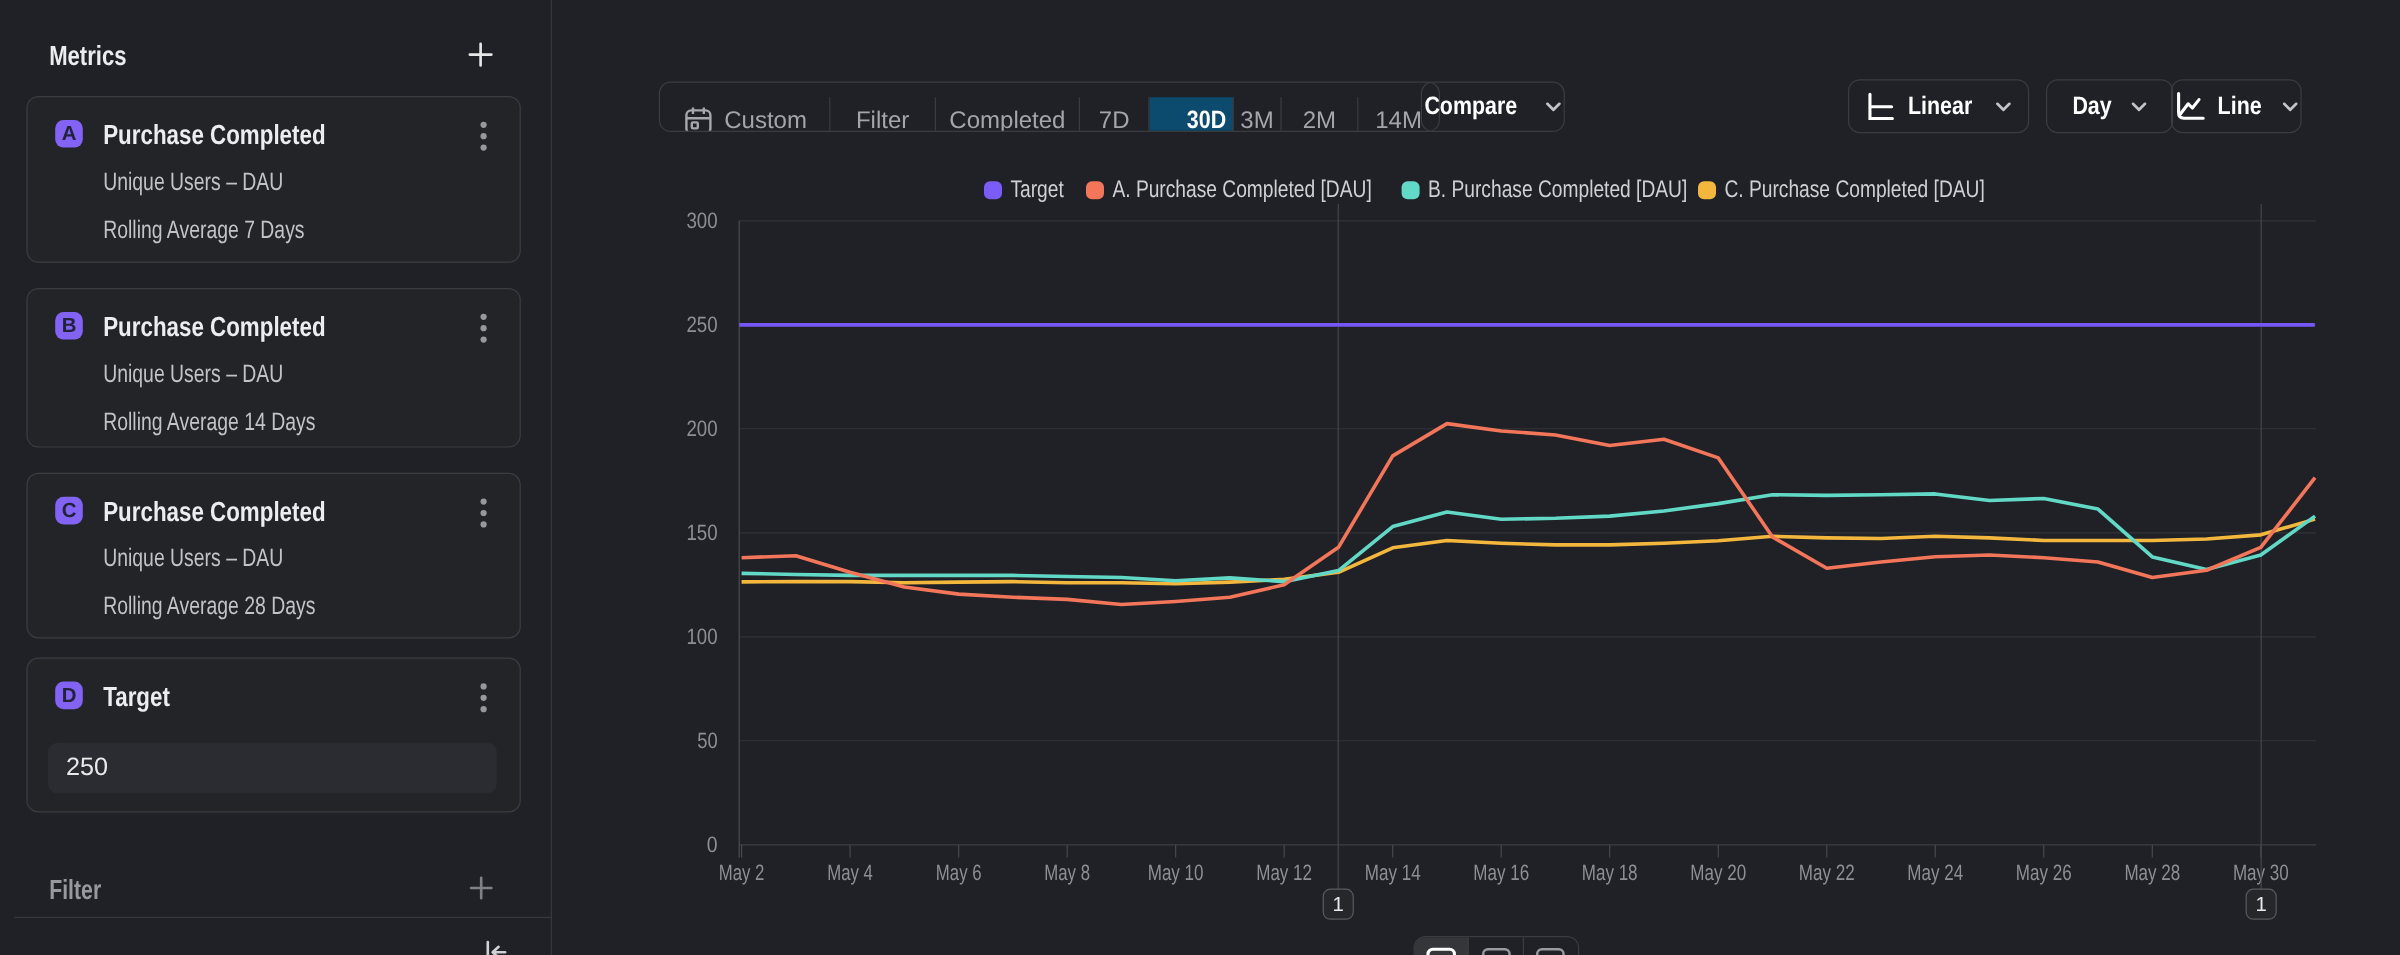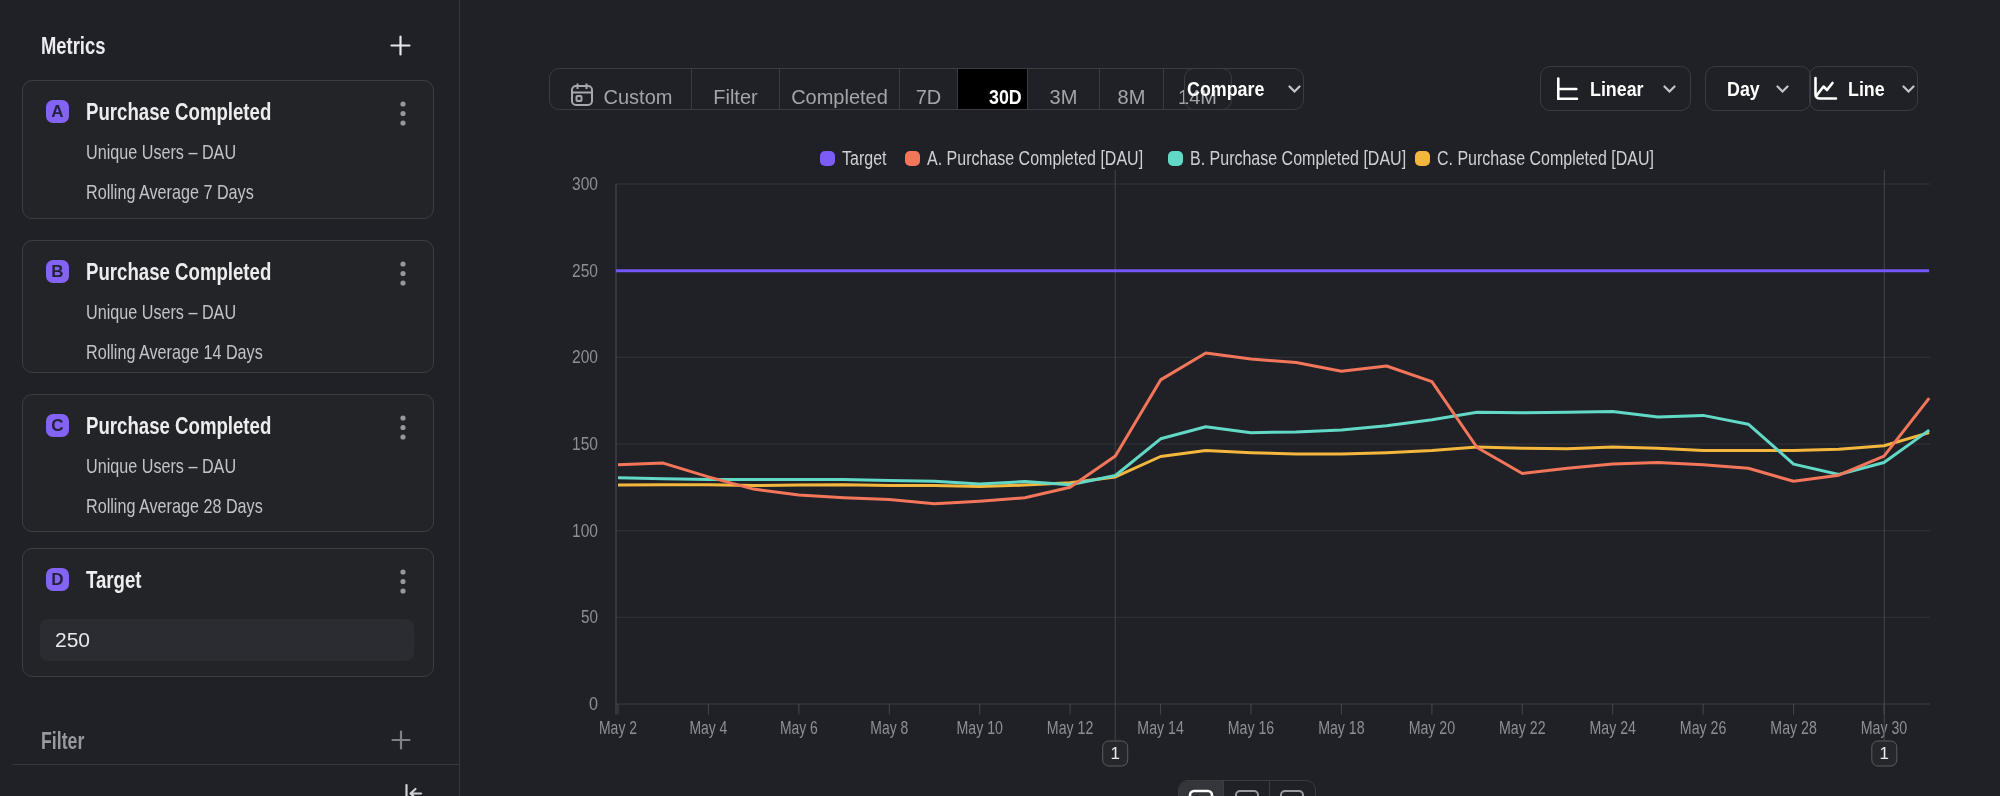--- a/index.html
+++ b/index.html
@@ -12,23 +12,23 @@
 .crow { position:absolute; left:23px; top:19px; right:22px; height:24px; }
 .badge { position:absolute; left:0; top:0; width:23px; height:23px; border-radius:7px; background:#8363f4; color:#22223a; font-size:17px; font-weight:700; text-align:center; line-height:23px; }
 .ctitle { position:absolute; left:40px; top:-1px; font-size:23px; font-weight:700; color:#ededef; white-space:nowrap; transform:scaleX(.81); transform-origin:left top; }
 .kebab { position:absolute; right:5px; top:0px; }
 .csub { position:absolute; left:63px; font-size:21px; color:#c2c3c7; white-space:nowrap; transform:scaleX(.77); transform-origin:left top; }
 .dinput { position:absolute; left:17px; top:70px; width:374px; height:42px; background:#2b2c31; border-radius:8px; color:#e8e9eb; font-size:21px; line-height:42px; padding-left:15px; }
 .filter { position:absolute; left:41px; top:728px; font-size:23px; font-weight:700; color:#98999e; transform:scaleX(.77); transform-origin:left top; }
 .sdiv { position:absolute; left:12px; top:764px; width:447px; height:1px; background:#37383d; }
 
 .seg { position:absolute; left:549px; top:68px; height:42px; border:1px solid #3b3c40; border-radius:10px; display:flex; overflow:hidden; }
-.seg > div { height:100%; display:flex; align-items:flex-end; justify-content:center; gap:9px; font-size:20px; color:#a4a5aa; border-right:1px solid #3b3c40; }
+.seg > div { height:100%; display:flex; align-items:center; justify-content:center; gap:9px; font-size:20px; color:#a4a5aa; border-right:1px solid #3b3c40;margin-top:12px; }
 .seg > div:last-child { border-right:none; }
-.seg .on { background:#000000; color:#fff; font-weight:700;padding-left:32px; }
+.seg .on { background:#0c4a6e; color:#fff; font-weight:700;padding-left:32px; }
 .btn { position:absolute; height:42px; top:68px; border:1px solid #3b3c40; border-radius:10px; display:flex; align-items:center; justify-content:center; gap:10px; color:#fff; font-size:21px; font-weight:700; }
 .chev { width:13px; height:8px; }
 .cx80 { display:inline-block; transform:scaleX(.8); transform-origin:left center; }
 .cx85 { display:inline-block; transform:scaleX(.85); transform-origin:left center; }
 
 .li { position:absolute; top:147px; display:flex; align-items:center; gap:7px; font-size:20px; color:#cfd0d4; }
 .sw { width:15px; height:15px; border-radius:5px; display:inline-block; }
 
 .chart { position:absolute; left:540px; top:140px; }
 .al { font-size:18.5px; fill:#8d8f94; font-family:"Liberation Sans",sans-serif; }
@@ -112,22 +112,22 @@
         <rect x="3" y="5" width="20" height="19" rx="4"></rect>
         <path d="M3.5 11.5 H22.5 M8.5 2.5 V8 M17.5 2.5 V8"></path>
         <rect x="7.5" y="15" width="5" height="5" rx="1"></rect>
       </svg>Custom</div>
   <div style="width:88px">Filter</div>
   <div style="width:120px">Completed</div>
   <div style="width:58px">7D</div>
   <div class="on" style="width:70px">
       <span class="cx85" style="font-size:21px">30D</span>
     </div>
-  <div style="width:72px">3M</div>
-  <div style="width:64px">8M</div>
+  <div style="width:40px">3M</div>
+  <div style="width:64px">2M</div>
   <div style="width:67px">14M</div>
 </div>
 <div class="btn" style="left:1184px;width:120px">
     <span class="cx85">Compare</span>
     <svg class="chev" viewBox="0 0 13 8">
       <path d="M1.5 1.5 L6.5 6.5 L11.5 1.5" stroke="#c3c4c9" stroke-width="2.2" fill="none" stroke-linecap="round"></path>
     </svg>
   </div>
 <div class="btn" style="left:1540px;top:66px;height:45px;width:151px">
     <svg width="25" height="26" viewBox="0 0 25 26" fill="none" stroke="#fff" stroke-width="2.6" stroke-linecap="round">

